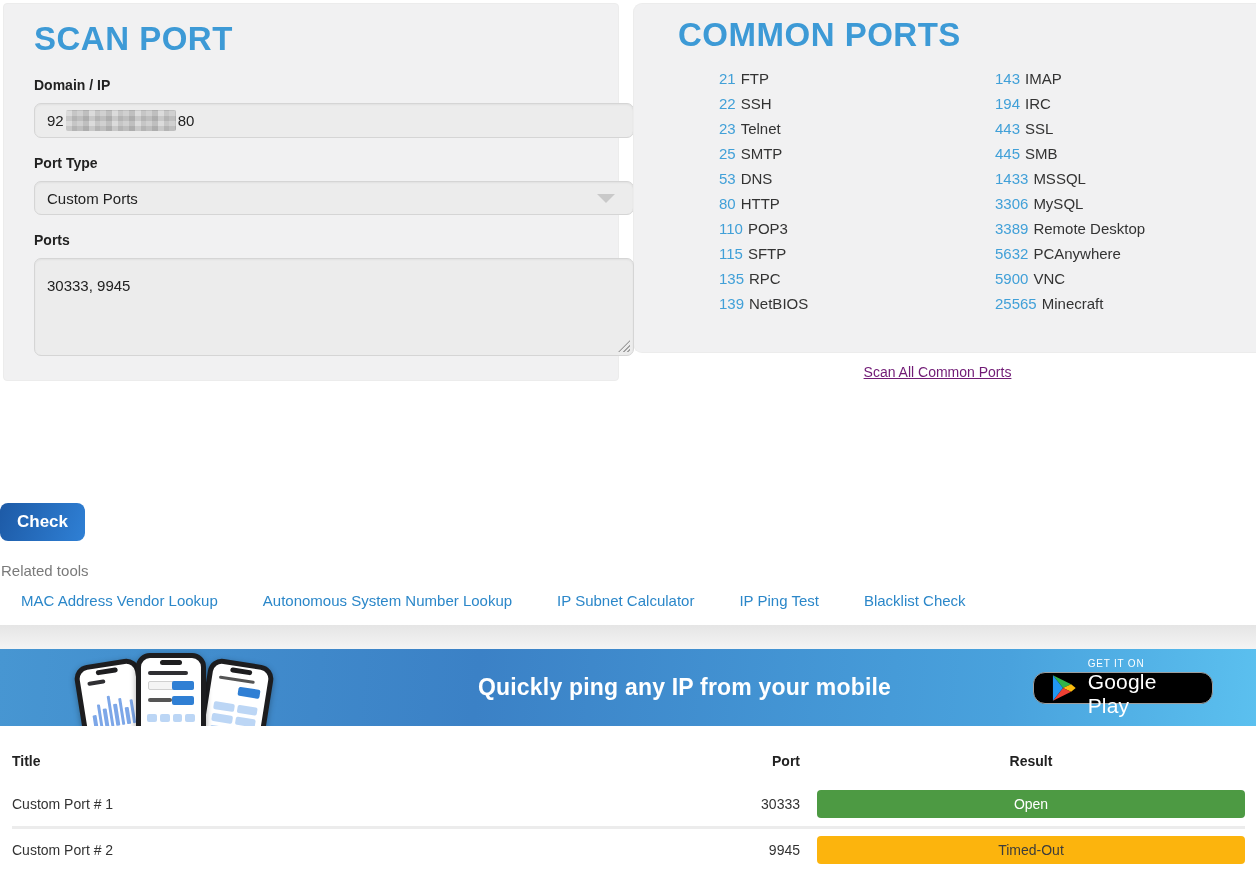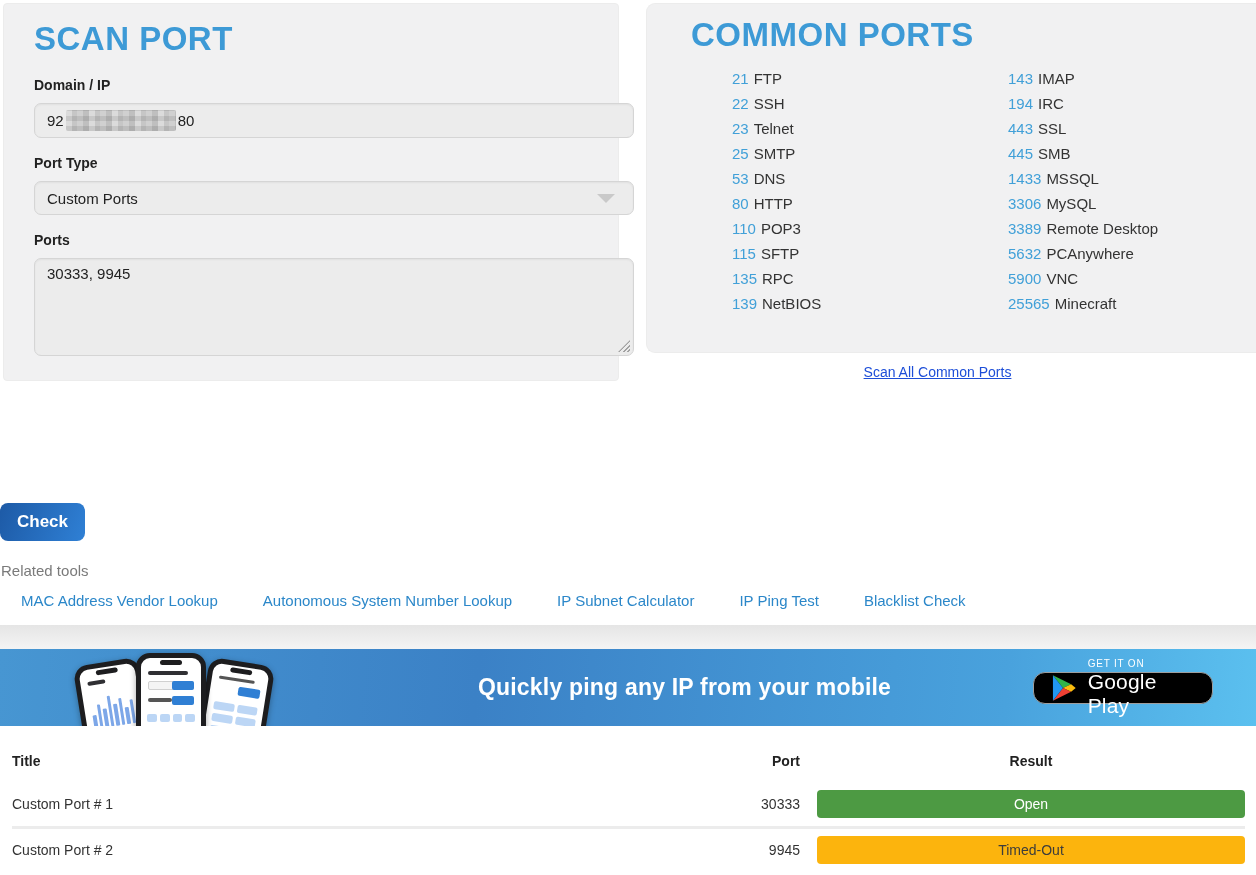--- a/index.html
+++ b/index.html
@@ -3,50 +3,50 @@
 <meta charset="utf-8">
 <style>
   * { margin:0; padding:0; box-sizing:border-box; }
   html,body { width:1256px; height:875px; overflow:hidden; background:#fff;
               font-family:"Liberation Sans", sans-serif; color:#333; }
 
   
   .top-row { display:flex; padding-top:3px; }
   .card { background:#f1f1f2; border:1px solid #ececec; border-radius:4px; }
   .card-left { margin-left:3px; width:616px; height:378px; padding:14px 30px 0 30px; }
-  .card-right { margin-left:27px; flex:1; height:319px; border-radius:9px 0 0 9px;
+  .card-right { margin-left:14px; flex:1; height:319px; border-radius:9px 0 0 9px;
                 border-right:none; padding:10px 0 0 44px; }
   h1.panel-title { color:#3d9ad6; font-size:33px; font-weight:700; letter-spacing:0.5px; line-height:42px; }
 
   .field-label { font-size:14px; font-weight:700; color:#222; margin-top:17px; margin-bottom:10px; }
   .input-like { background:#ececec; border:1px solid #d5d5d5; border-radius:7px;
                 box-shadow: inset 0 1px 2px rgba(0,0,0,0.05); width:600px;
                 font-size:15px; color:#222; display:flex; align-items:center; }
   .input { height:35px; padding:0 12px; }
   .blur-block { display:inline-block; width:110px; height:21px; margin:0 2px; border-radius:2px;
      background-image:
        repeating-linear-gradient(0deg, rgba(0,0,0,0.08) 0 5px, rgba(255,255,255,0.05) 5px 10px),
        repeating-linear-gradient(90deg, #d9d9d9 0 6px, #c3c3c3 6px 11px, #cecece 11px 17px, #bcbcbc 17px 23px);
      filter: blur(0.4px); }
   .select { height:34px; padding:0 12px; justify-content:space-between; cursor:pointer; }
   .caret { width:0; height:0; border-left:9px solid transparent; border-right:9px solid transparent;
            border-top:9px solid #c9c9c9; margin-right:6px; }
-  .textarea { height:98px; padding:6px 12px; align-items:flex-start; position:relative; }
+  .textarea { height:98px; padding:18px 12px; align-items:flex-start; position:relative; }
   .resize-handle { position:absolute; right:3px; bottom:3px; width:12px; height:12px;
       background: repeating-linear-gradient(135deg, transparent 0 2px, #8f8f8f 2px 3.2px);
       clip-path: polygon(100% 0, 100% 100%, 0 100%); opacity:.8; }
 
   
   .ports-cols { display:flex; margin-top:14px; padding-left:41px; }
   .ports-col { list-style:none; }
   .ports-col.c1 { width:276px; }
   .ports-col li { height:25px; font-size:15px; color:#333; white-space:nowrap; }
   .port-num { color:#41a0d8; margin-right:5px; }
   .scan-all-wrap { text-align:center; margin-top:10px; }
-  a.scan-all { color:#1d4ed8; font-size:14px; text-decoration:underline; cursor:pointer; }
+  a.scan-all { color:#701a75; font-size:14px; text-decoration:underline; cursor:pointer; }
 
   
   .check-btn { display:block; margin-top:122px; width:85px; height:38px; border:none; cursor:pointer;
       border-radius:8px; background:linear-gradient(110deg,#1d5aa6 0%,#2f80d5 100%);
       color:#fff; font-size:17px; font-weight:700; font-family:"Liberation Sans",sans-serif; }
   .related-label { margin-top:21px; padding-left:1px; font-size:15px; color:#7a7a7a; }
   .related-links { margin-top:13px; padding-left:1px; display:flex; gap:25px; }
   .related-links a { color:#2b87c9; font-size:15px; text-decoration:none; cursor:pointer; white-space:nowrap;margin-left:20px; }
 
   

